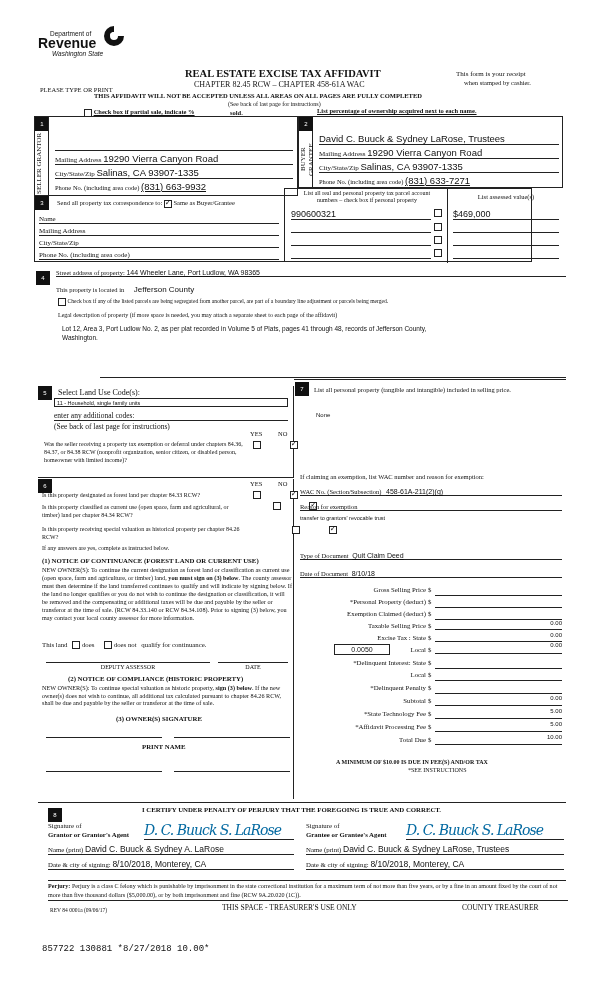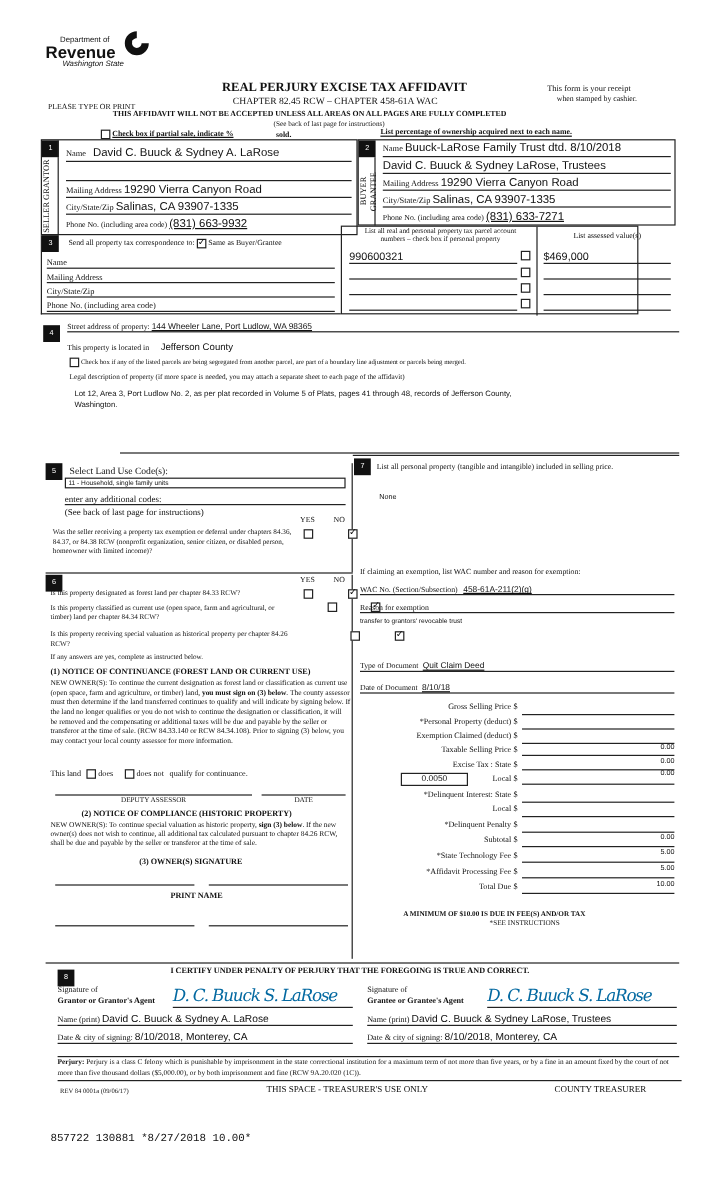--- a/index.html
+++ b/index.html
@@ -24,21 +24,21 @@
 <div class="abs" style="left:38px; top:22px; width:100px; height:45px;">
   <div class="abs sans" style="left:12px; top:8px; font-size:6.5px;">Department of</div>
   <div class="abs sans bold" style="left:0px; top:14px; font-size:14px; line-height:14px;">Revenue</div>
   <div class="abs sans" style="left:14px; top:28px; font-size:6.5px; font-style:italic;">Washington State</div>
   <svg class="abs" style="left:64px; top:2px;" width="24" height="24" viewBox="0 0 24 24">
     <path d="M12 2 A10 10 0 1 0 22 12 L16 12 A4 4 0 1 1 12 8 Z" fill="#111"></path>
     <path d="M8 10 Q12 6 17 9 Q13 10 10 14 Z" fill="#fff"></path>
   </svg>
 </div>
 
-<div class="abs bold" style="left:185px; top:68px; font-size:10.5px;">REAL PERJURY EXCISE TAX AFFIDAVIT</div>
+<div class="abs bold" style="left:185px; top:68px; font-size:10.5px;">REAL ESTATE EXCISE TAX AFFIDAVIT</div>
 <div class="abs" style="left:194px; top:80px; font-size:8px;">CHAPTER 82.45 RCW – CHAPTER 458-61A WAC</div>
 <div class="abs" style="left:40px; top:86px; font-size:6.5px;">PLEASE TYPE OR PRINT</div>
 <div class="abs bold" style="left:94px; top:92px; font-size:6.5px;">THIS AFFIDAVIT WILL NOT BE ACCEPTED UNLESS ALL AREAS ON ALL PAGES ARE FULLY COMPLETED</div>
 <div class="abs" style="left:228px; top:101px; font-size:6px;">(See back of last page for instructions)</div>
 <div class="abs" style="left:456px; top:70px; font-size:7px;">This form is your receipt</div>
 <div class="abs" style="left:464px; top:79px; font-size:6.5px;">when stamped by cashier.</div>
 
 <div class="abs" style="left:84px; top:108px; font-size:6.5px;">
   <span class="cb"></span>
   <span class="bold" style="text-decoration:underline;">Check box if partial sale, indicate %</span>
@@ -46,47 +46,39 @@
 <div class="abs bold" style="left:230px; top:109px; font-size:6.5px;">sold.</div>
 <div class="abs bold" style="left:317px; top:107px; font-size:6.5px; text-decoration:underline;">List percentage of ownership acquired next to each name.</div>
 
 <div class="abs" style="left:34px; top:116px; width:264px; height:80px; border:1px solid #222;">
   <div class="abs numbox" style="left:0; top:0;">1</div>
   <div class="abs" style="left:0; top:14px; width:14px; height:65px; border-right:1px solid #222;">
     <div class="vert" style="height:65px; width:14px;"><span>SELLER</span> <span>GRANTOR</span></div>
   </div>
   <div class="abs" style="left:0; top:0; width:14px; height:14px; border-right:1px solid #222;"></div>
 
-  <div class="abs" style="left:20px; top:5px; width:238px; border-bottom:1px solid #222; height:13px;">
-    <span class="lbl">Name</span>
-    <span class="fill" style="margin-left:4px;">David C. Buuck &amp; Sydney A. LaRose</span>
-  </div>
   <div class="abs" style="left:20px; top:22px; width:238px; border-bottom:1px solid #222; height:12px;"></div>
   <div class="abs" style="left:20px; top:36px; width:238px; border-bottom:1px solid #222; height:12px;">
     <span class="lbl">Mailing Address</span>
     <span class="fill">19290 Vierra Canyon Road</span>
   </div>
   <div class="abs" style="left:20px; top:50px; width:238px; border-bottom:1px solid #222; height:12px;">
     <span class="lbl">City/State/Zip</span>
     <span class="fill">Salinas, CA 93907-1335</span>
   </div>
   <div class="abs" style="left:20px; top:64px; width:238px; height:12px;">
     <span class="lbl" style="font-size:6.5px;">Phone No. (including area code)</span>
     <span class="fill" style="text-decoration:underline;text-align:right;">(831) 663-9932</span>
   </div>
 </div>
 
 <div class="abs" style="left:298px; top:116px; width:265px; height:72px; border:1px solid #222;">
   <div class="abs numbox" style="left:0; top:0;">2</div>
   <div class="abs" style="left:0; top:14px; width:14px; height:57px; border-right:1px solid #222;">
     <div class="vert" style="height:57px; width:14px;"><span>BUYER</span> <span>GRANTEE</span></div>
-  </div>
-  <div class="abs" style="left:20px; top:1px; width:240px; border-bottom:1px solid #222; height:13px;">
-    <span class="lbl">Name</span>
-    <span class="fill">Buuck-LaRose Family Trust dtd. 8/10/2018</span>
   </div>
   <div class="abs fill" style="left:20px; top:16px; width:240px; border-bottom:1px solid #222; height:12px;">David C. Buuck &amp; Sydney LaRose, Trustees</div>
   <div class="abs" style="left:20px; top:30px; width:240px; border-bottom:1px solid #222; height:12px;">
     <span class="lbl">Mailing Address</span>
     <span class="fill">19290 Vierra Canyon Road</span>
   </div>
   <div class="abs" style="left:20px; top:44px; width:240px; border-bottom:1px solid #222; height:12px;">
     <span class="lbl">City/State/Zip</span>
     <span class="fill">Salinas, CA 93907-1335</span>
   </div>

